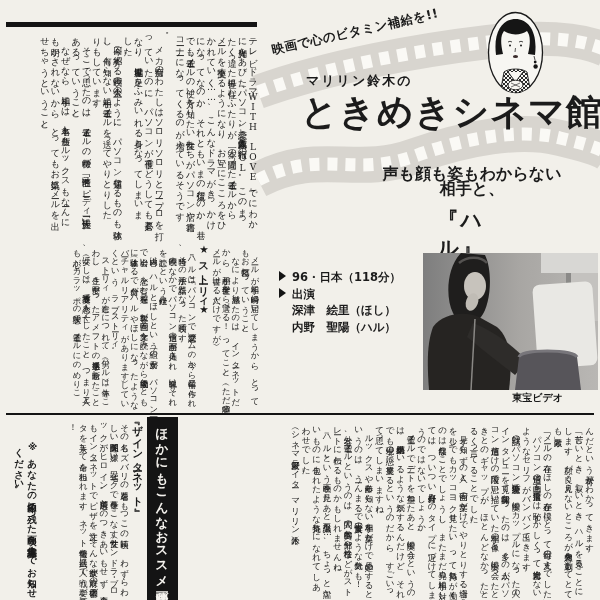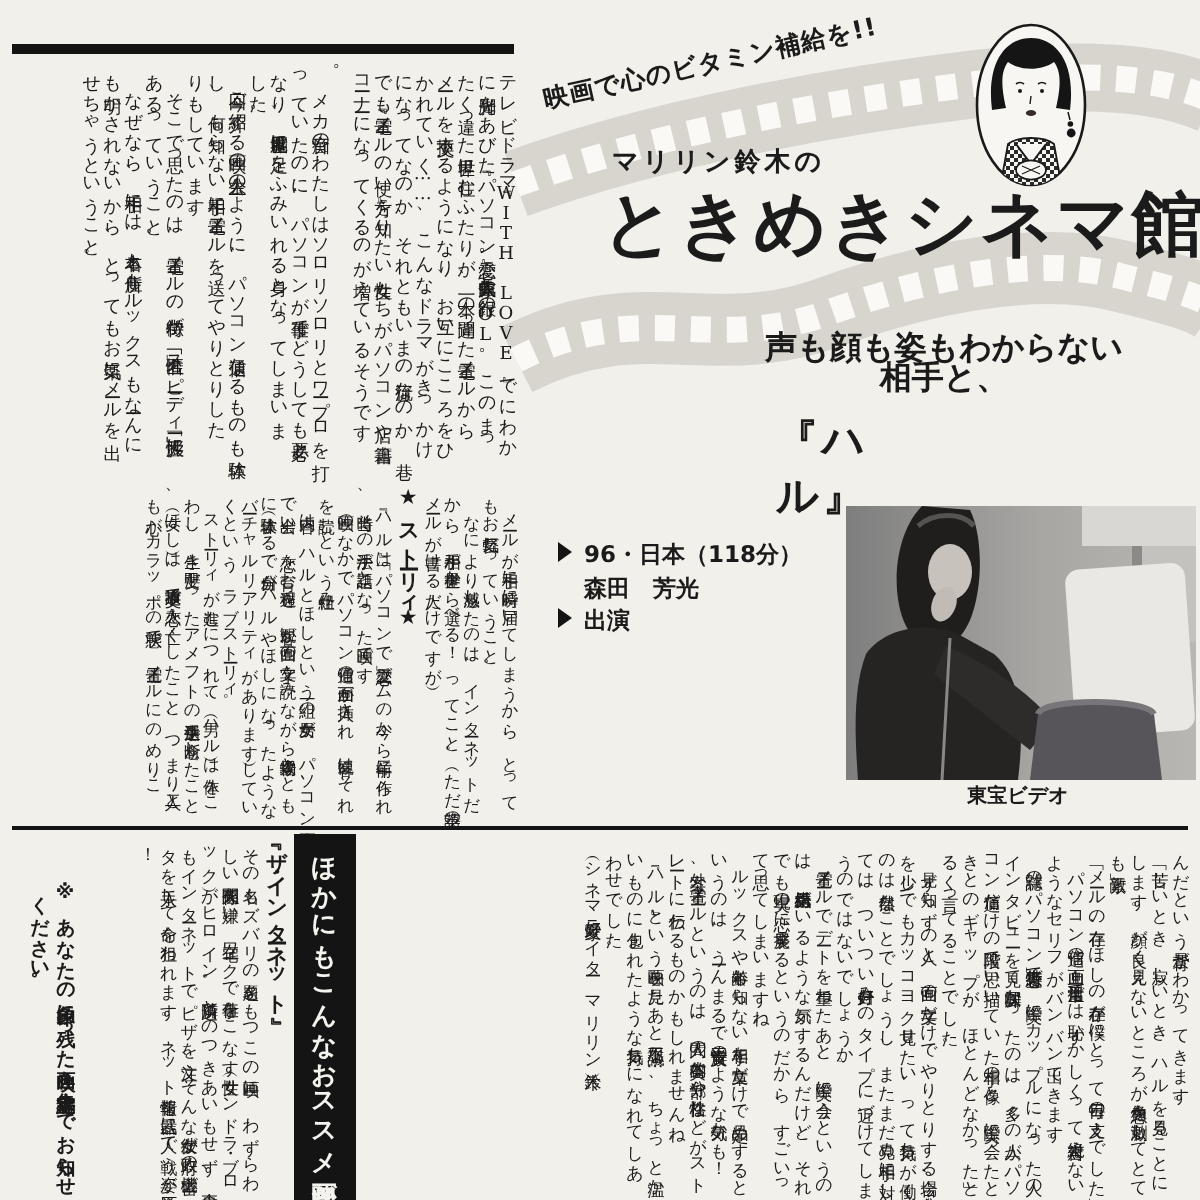--- a/index.html
+++ b/index.html
@@ -29,30 +29,30 @@
           writing-mode:vertical-rl;text-orientation:upright;font-size:12.5px;line-height:31px;
           font-family:"DejaVu Sans","Liberation Sans",sans-serif;font-weight:700;
           text-align:center;letter-spacing:0.5px;}
   
   .slogan{left:272px;top:42px;transform:rotate(-12.5deg);transform-origin:left center;
           font-size:12.5px;letter-spacing:0.5px;white-space:nowrap;}
   .author-line{left:306px;top:72px;font-size:13px;letter-spacing:2px;}
   .col-title{left:301px;top:88px;font-size:36px;letter-spacing:1px;white-space:nowrap;
              font-family:"DejaVu Serif","Liberation Serif",serif;font-weight:700;}
   .catch{left:352px;top:167px;width:186px;text-align:center;font-size:16px;line-height:14.5px;margin-left:27px;}
-  .haru{left:388px;top:206px;width:96px;text-align:left;font-size:21px;letter-spacing:2px;
+  .haru{left:388px;top:206px;width:96px;text-align:right;font-size:21px;letter-spacing:2px;
         font-weight:700;}
   
   .info{left:279px;top:269px;width:135px;font-size:11.5px;line-height:16.6px;}
   .info .row{display:flex;white-space:nowrap;}
   .info .tri{width:13px;display:inline-block;}
   .info .tri b{display:inline-block;width:0;height:0;border-left:7px solid #141414;
                border-top:5px solid transparent;border-bottom:5px solid transparent;}
   .photo{left:423px;top:253px;width:175px;height:137px;}
-  .caption{left:455px;top:391px;width:108px;text-align:center;font-size:10px;}
+  .caption{left:455px;top:391px;width:108px;text-align:right;font-size:10px;}
   .strip{left:0;top:0;width:600px;height:600px;pointer-events:none;}
   .portrait{left:487px;top:11px;width:57px;height:83px;}
 </style>
 </head>
 <body>
 
 <svg class="abs strip" viewBox="0 0 600 600">
   <path d="M 258,92 C 330,66 420,50 488,42 C 540,36 580,38 606,50" fill="none" stroke="#d8d5cf" stroke-width="34"></path>
   <path d="M 258,92 C 330,66 420,50 488,42 C 540,36 580,38 606,50" fill="none" stroke="#faf9f5" stroke-width="13" stroke-dasharray="10 8"></path>
   <path d="M 258,180 C 320,148 355,178 415,156 C 465,138 520,128 560,138 C 585,144 600,148 608,154" fill="none" stroke="#d8d5cf" stroke-width="36"></path>
@@ -118,26 +118,30 @@
   <p>　内容は、ハルとほしという一組の男女が、パソコン画面上で出会い、恋を育む過程を、観客が画面の文字を読みながら登場人物とともに体験（まるで自分がハルやほしになったようなバーチャルリアリティがあります）していくという、ラブストーリィ。</p>
   <p>　ストーリィが進むにつれて、男（ハル）は体をこわし、生き甲斐だったアメフトの選手生活を断念したこと、女（ほし）は、交通事故で恋人を亡くしたこと、つまり二人とも心がカラッポの状態で、電子メールにのめりこ</p>
 </div>
 
 <div class="abs info g">
   <div class="row">
     <span class="tri"><b></b></span>
     <span>96・日本（118分）</span>
   </div>
   <div class="row">
-    <span class="tri"></span>
-    <span>森田　芳光</span>
+    <span class="tri"><b></b></span>
+    <span>出演</span>
   </div>
   <div class="row">
-    <span class="tri"><b></b></span>
-    <span>出演</span>
+    <span class="tri"></span>
+    <span>深津　絵里（ほし）</span>
+  </div>
+  <div class="row">
+    <span class="tri"></span>
+    <span>内野　聖陽（ハル）</span>
   </div>
 </div>
 
 <svg class="abs photo" viewBox="0 0 175 137">
   <defs>
     <linearGradient id="pbg" x1="0" y1="0" x2="1" y2="0">
       <stop offset="0" stop-color="#7e7e7e"></stop>
         <stop offset="0.55" stop-color="#a8a6a3"></stop>
         <stop offset="1" stop-color="#b9b7b4"></stop>
     </linearGradient>

